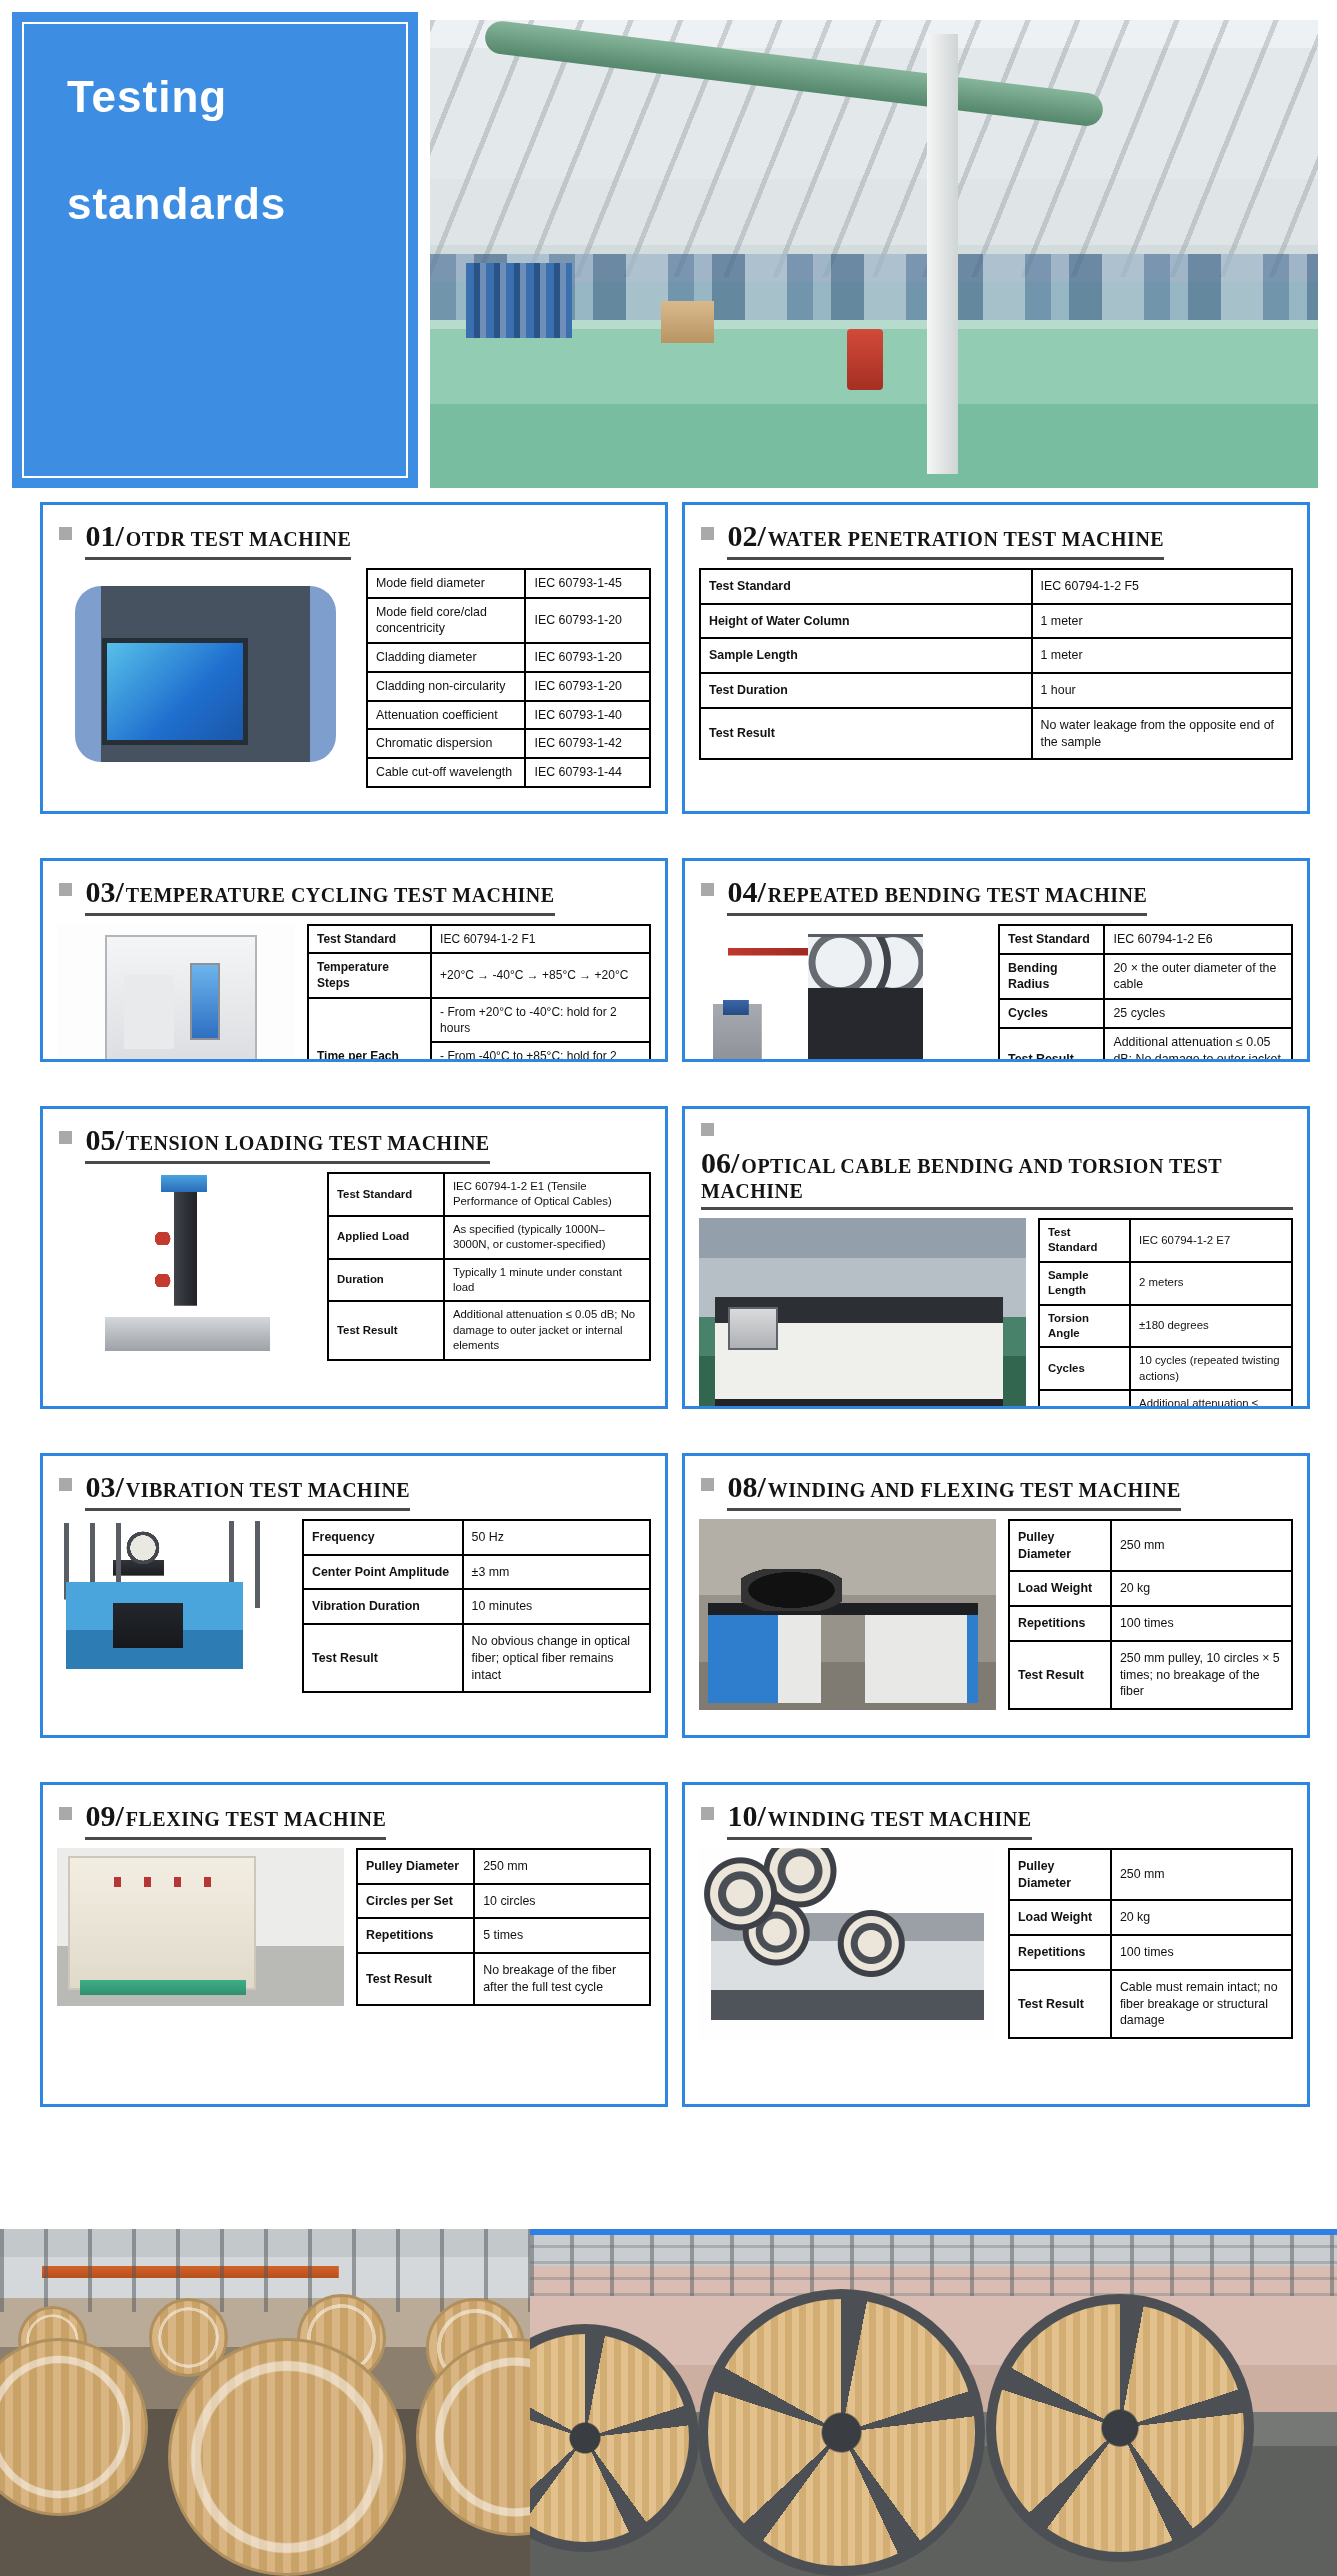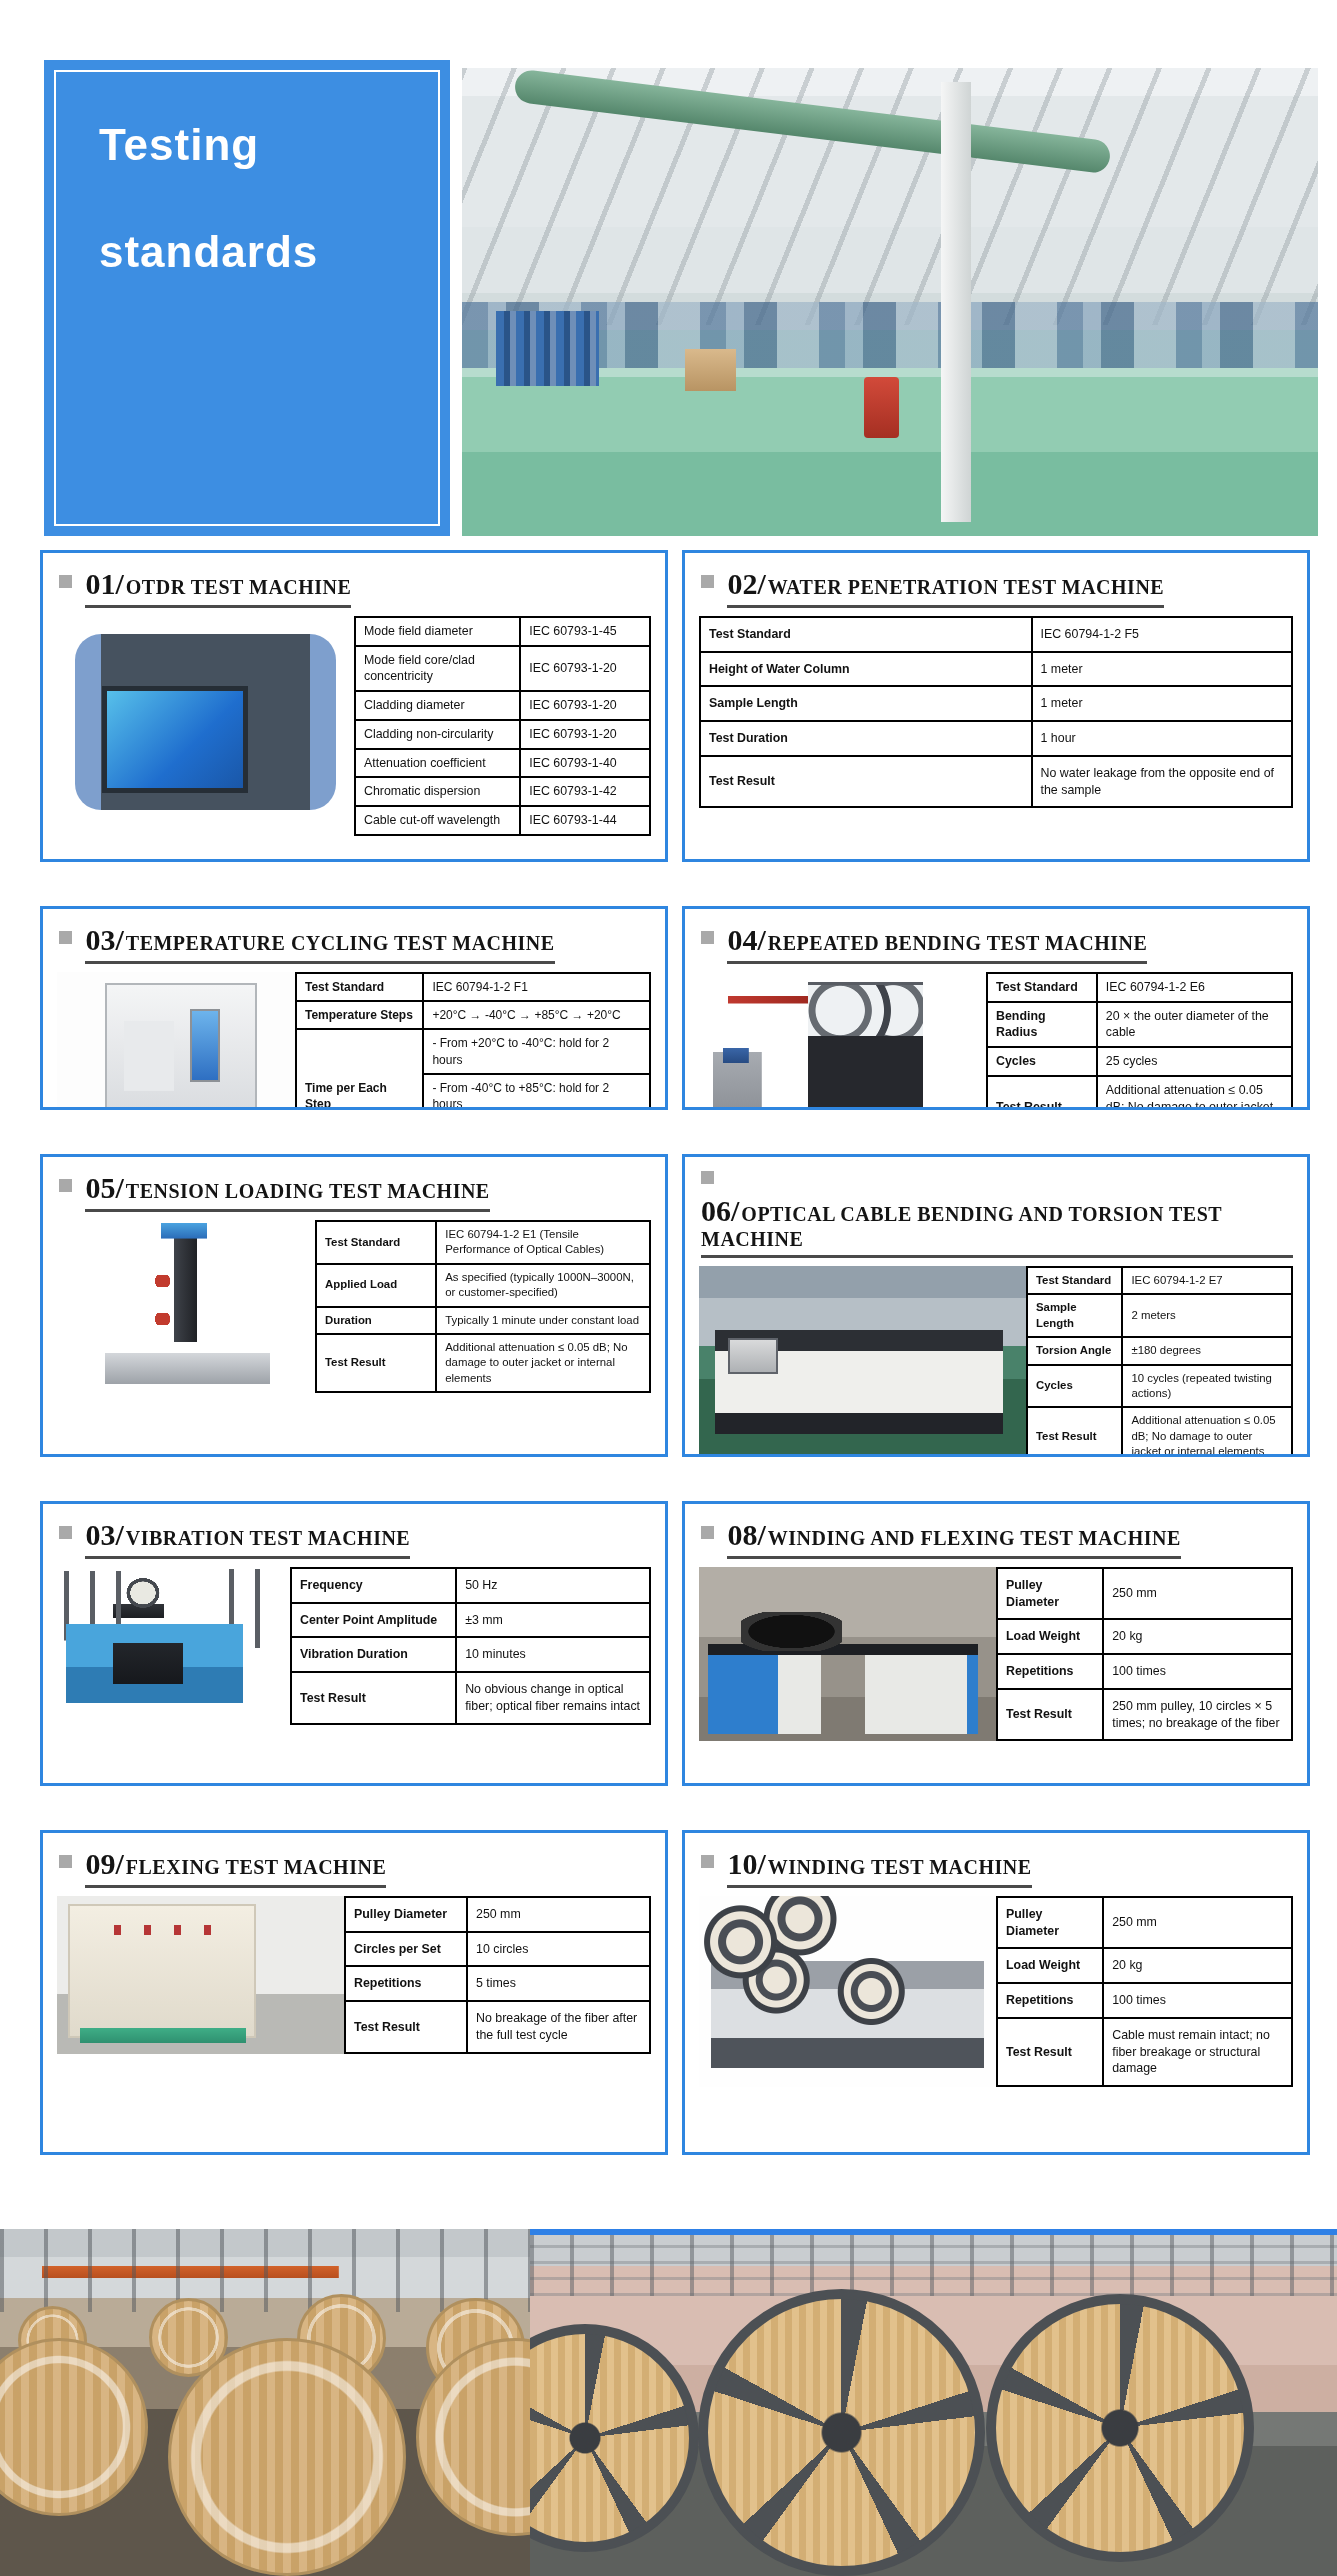--- a/index.html
+++ b/index.html
@@ -4,21 +4,21 @@
 <style>
   :root{
     --accent-blue:#3d8ee2; --package-blue:#2e80e6; --card-border:#2f86e0;
     --bullet-gray:#a9a9a9; --underline-gray:#4a4a4a; --table-border:#000000;
   }
   *{box-sizing:border-box;margin:0;padding:0;}
   body{background:#ffffff;font-family:"Liberation Sans",sans-serif;}
   .page{position:relative;width:1338px;height:2576px;background:#fff;overflow:hidden;}
 
   
-  .hero{display:flex;gap:12px;padding:12px 20px 0 44px;margin-top:48px;}
+  .hero{display:flex;gap:12px;padding:12px 20px 0 12px;}
   .hero-blue{position:relative;width:406px;height:476px;background:var(--accent-blue);flex:none;}
   .hero-blue::before{content:"";position:absolute;inset:10px;border:2px solid #fff;}
   .hero-title{position:relative;padding:63px 0 0 55px;color:#fff;font-weight:700;font-size:44px;letter-spacing:1px;}
   .hero-title div{margin-bottom:63px;line-height:1;}
   .hero-photo{position:relative;flex:1;margin-top:8px;height:468px;overflow:hidden;
     background:linear-gradient(180deg,#eef1f3 0 6%,#e3e8ea 6% 34%,#dfe5e7 34% 48%,#d3dcdd 48% 56%,#b7dcce 56% 66%,#92ccb2 66% 82%,#79bda0 82%);}
   .hero-photo::before{content:"";position:absolute;inset:0 0 45% 0;
     background:repeating-linear-gradient(112deg,rgba(140,150,155,.38) 0 5px,transparent 5px 46px);}
   .hero-photo::after{content:"";position:absolute;left:0;right:0;top:50%;height:14%;
     background:repeating-linear-gradient(90deg,#53779c 0 26px,#8aa6bf 26px 44px,#40658a 44px 77px,#9fb6c8 77px 119px);opacity:.7;}
@@ -35,21 +35,21 @@
   .card:nth-child(-n+2){height:312px;}
   .card:nth-child(n+3):nth-child(-n+4){height:204px;}
   .card:nth-child(n+5):nth-child(-n+6){height:303px;}
   .card:nth-child(n+7):nth-child(-n+8){height:285px;}
   .card:nth-child(n+9){height:325px;}
   .card-head{margin:4px 0 8px 2px;}
   .bullet{display:inline-block;width:13px;height:13px;background:var(--bullet-gray);margin-right:9px;vertical-align:6px;}
   .head-text{display:inline-block;border-bottom:3px solid var(--underline-gray);padding-bottom:4px;font-family:"Liberation Serif",serif;color:#141414;}
   .card-num{font-size:30px;font-weight:700;}
   .card-title{font-size:20px;font-weight:700;letter-spacing:0.5px;margin-left:2px;}
-  .card-body{display:flex;align-items:flex-start;}
+  .card-body{display:flex;gap:12px;align-items:flex-start;}
   .spec-table{flex:1;border-collapse:collapse;align-self:flex-start;}
   .spec-table td{border:2px solid var(--table-border);padding:5px 8px;font-size:12.4px;color:#111;line-height:1.35;vertical-align:middle;}
   .spec-table td.lbl{font-weight:700;width:36%;}
   .card-01 td.lbl{font-weight:400;width:56%;}
   .card-02 td.lbl{width:56%;}
   .card-03 .spec-table td{font-size:12px;}
   .card-05 .spec-table td,.card-06 .spec-table td{font-size:11.4px;}
   .card-07 td.lbl{width:46%;}
   .card-09 td.lbl{width:40%;}
   .card-02 .spec-table td{padding:8px 8px;}

